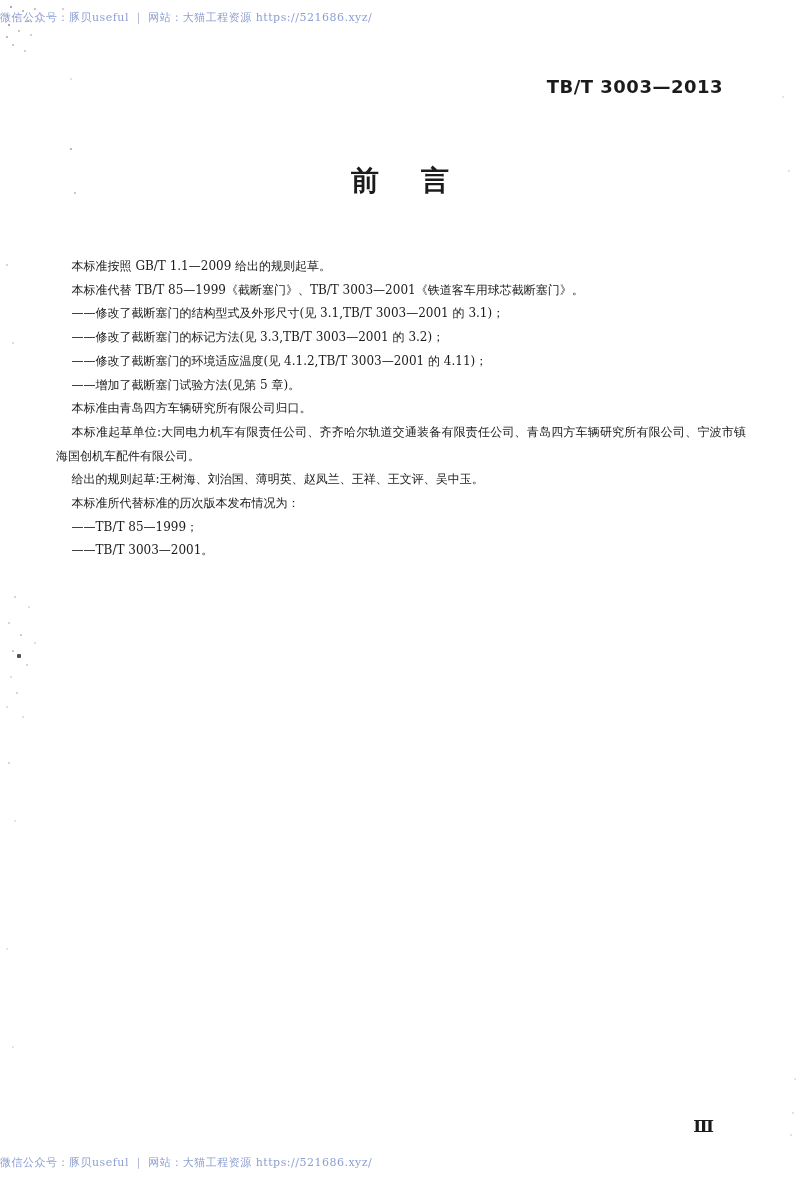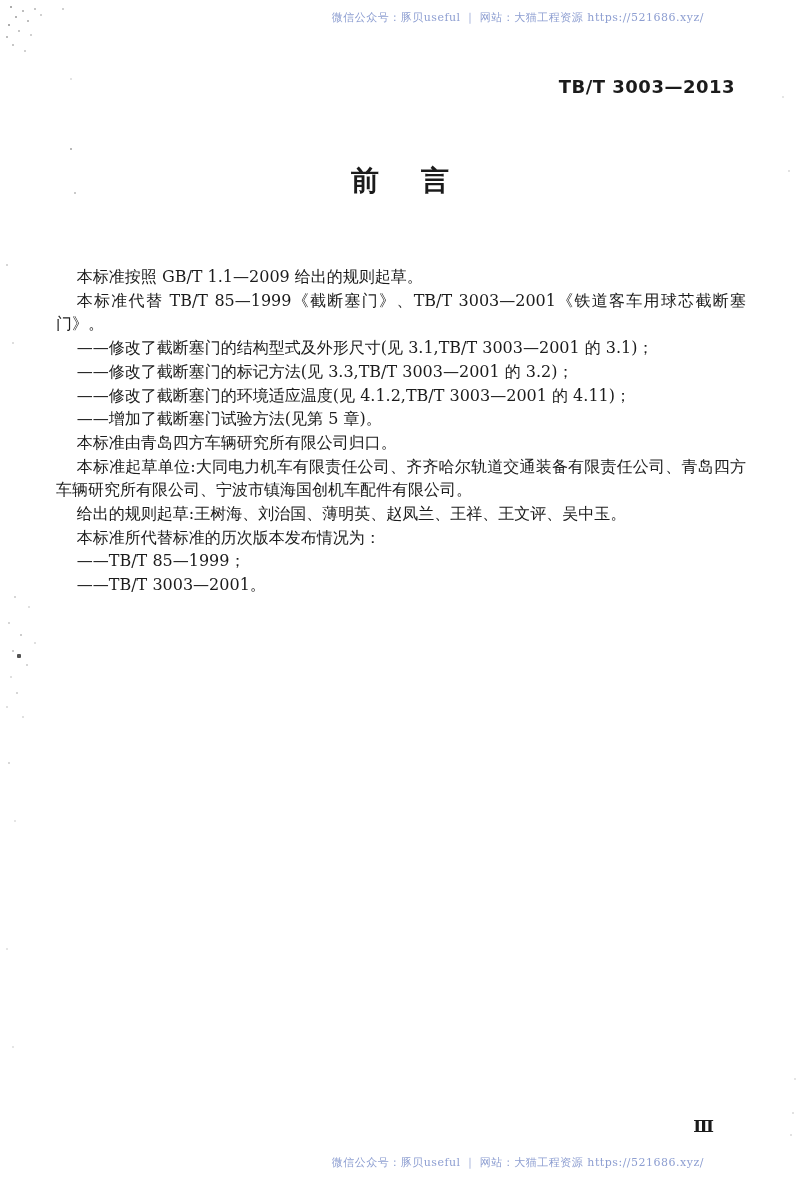--- a/index.html
+++ b/index.html
@@ -10,57 +10,57 @@
     position: relative;
     overflow: hidden;
     font-family: "DejaVu Serif", "Liberation Serif", serif;
     color: #1b1b1b;
   }
 
   .watermark {
     position: absolute;
     left: 0;
     width: 704px;
-    text-align: right;
+    text-align: left;
     font-size: 11px;
     letter-spacing: 0.5px;
     color: #8d9ed1;
     font-family: "DejaVu Serif", "Liberation Serif", serif;
   }
   .watermark-top { top: 10px; }
   .watermark-bottom { top: 1155px; }
 
   .doc-code {
     position: absolute;
     top: 76px;
-    right: 65px;
+    right: 77px;
     font-size: 18px;
     font-weight: bold;
     letter-spacing: 0.5px;
     font-family: "DejaVu Sans", "Liberation Sans", sans-serif;
   }
 
   .page-title {
     position: absolute;
     top: 162px;
     left: 0;
     width: 800px;
     text-align: center;
     font-size: 28px;
     font-weight: bold;
     letter-spacing: 0.25em;
     text-indent: 0.25em; 
   }
 
   .body-text {
     position: absolute;
-    top: 265px;
+    top: 255px;
     left: 56px;
     width: 690px;
-    font-size: 16px;
+    font-size: 12px;
     line-height: 23.7px;
     text-align: justify;
   }
   .body-text p {
     margin: 0;
     text-indent: 1.3em;
   }
 
   .page-number {
     position: absolute;

